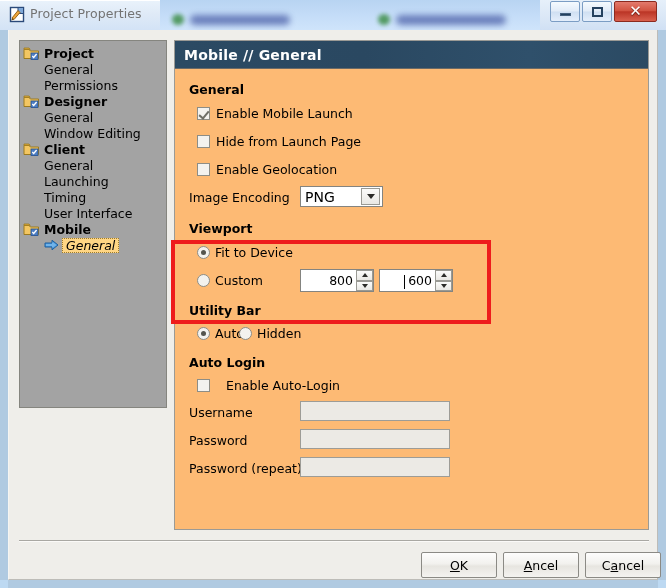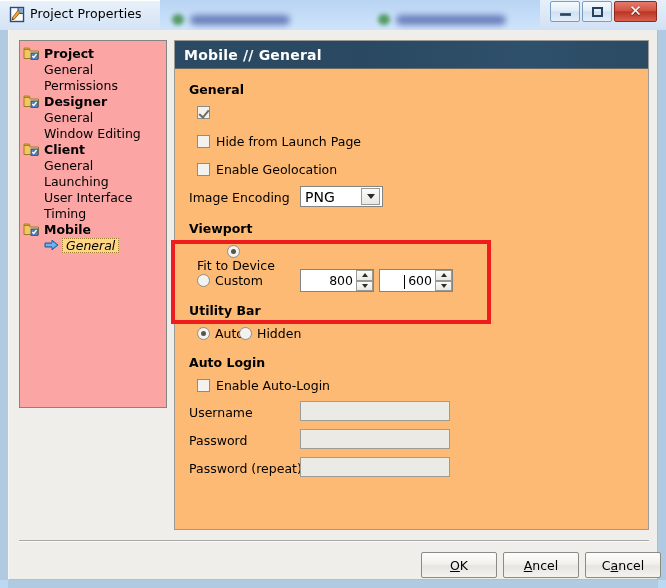--- a/index.html
+++ b/index.html
@@ -91,21 +91,21 @@
   }
   .title-icon {
     position: absolute;
     left: 9px; top: 6px;
     width: 16px; height: 17px;
   }
   .title-text {
     position: absolute;
     left: 30px; top: 6px;
     font-size: 12.5px;
-    color: #000000;
+    color: #737373;
     white-space: nowrap;
     letter-spacing: .1px;
   }
 
   
   .winbtn {
     position: absolute;
     top: 1px;
     height: 21px;
     box-sizing: border-box;
@@ -156,21 +156,21 @@
     border-left: 1px solid #f6f5f2;
     border-right: 1px solid #bdbcb8;
     border-bottom: 1px solid #bdbcb8;
   }
 
   
   #sidebar {
     position: absolute;
     left: 10px; top: 10px;
     width: 148px; height: 368px;
-    background: #fca5a5;
+    background: #a3a3a3;
     border: 1px solid #85857f;
     box-sizing: border-box;
     overflow: hidden;
   }
   .tree-row {
     display: flex;
     align-items: center;
     height: 16px;
     padding-left: 3px;
     white-space: nowrap;
@@ -527,24 +527,24 @@
         <span>Client</span>
       </div>
 
       <div class="tree-row child">
         <span>General</span>
       </div>
       <div class="tree-row child">
         <span>Launching</span>
       </div>
       <div class="tree-row child">
+        <span>Timing</span>
+      </div>
+      <div class="tree-row child">
         <span>User Interface</span>
-      </div>
-      <div class="tree-row child">
-        <span>Timing</span>
       </div>
 
       <div class="tree-row group">
         <span class="folder-ico">
           <svg width="17" height="14" viewBox="0 0 17 14">
             <path d="M1 3.5 L6 3.5 L7.4 5 L15.5 5 L15.5 12.5 L1 12.5 Z" fill="#f3c662" stroke="#9d7a1e" stroke-width="1"></path>
             <path d="M1 2 L6 2 L7.2 3.4 L1 3.4 Z" fill="#e3b244" stroke="#9d7a1e" stroke-width=".8"></path>
             <rect x="8" y="7" width="7" height="6.5" fill="#4f7fc4" stroke="#23508f" stroke-width=".8"></rect>
             <path d="M9.3 10 L10.7 11.5 L13.6 8" stroke="#ffffff" stroke-width="1.3" fill="none"></path>
           </svg>
@@ -569,20 +569,21 @@
       <div id="panel-header">
         <span class="ph-text">Mobile // General</span>
       </div>
 
       <div id="panel-body">
 
         <span class="sec-title" style="left:14px; top:13px;">General</span>
 
         <div class="ctl-row" style="left:22px; top:37px;">
           <span class="cbx checked"></span>
+          <span>Enable Mobile Launch</span>
         </div>
 
         <div class="ctl-row" style="left:22px; top:65px;">
           <span class="cbx"></span>
           <span>Hide from Launch Page</span>
         </div>
 
         <div class="ctl-row" style="left:22px; top:93px;">
           <span class="cbx"></span>
           <span>Enable Geolocation</span>
@@ -592,21 +593,21 @@
 
         <div class="combo" style="left:125px; top:117px;">
           <span class="cv">PNG</span>
           <span class="cbtn">
               <span class="tri-down"></span>
             </span>
         </div>
 
         <span class="sec-title" style="left:14px; top:152px;">Viewport</span>
 
-        <div class="ctl-row" style="left:22px; top:176px;flex-direction:column;">
+        <div class="ctl-row" style="left:22px; top:176px;">
           <span class="rdo on"></span>
           <span>Fit to Device</span>
         </div>
 
         <div class="ctl-row" style="left:22px; top:204px;">
           <span class="rdo"></span>
           <span>Custom</span>
         </div>
 
         <div class="spin" style="left:125px; top:200px;">
@@ -640,21 +641,21 @@
           <span>Auto</span>
         </div>
 
         <div class="ctl-row" style="left:64px; top:257px;">
           <span class="rdo"></span>
           <span>Hidden</span>
         </div>
 
         <span class="sec-title" style="left:14px; top:286px;">Auto Login</span>
 
-        <div class="ctl-row" style="left:22px; top:309px;">
+        <div class="ctl-row" style="left:22px; top:309px;gap:10px;">
           <span class="cbx"></span>
           <span>Enable Auto-Login</span>
         </div>
 
         <span class="ctl-row" style="left:14px; top:336px;">Username</span>
         <div class="tfield" style="left:125px; top:332px;"></div>
 
         <span class="ctl-row" style="left:14px; top:364px;">Password</span>
         <div class="tfield" style="left:125px; top:360px;"></div>
 

